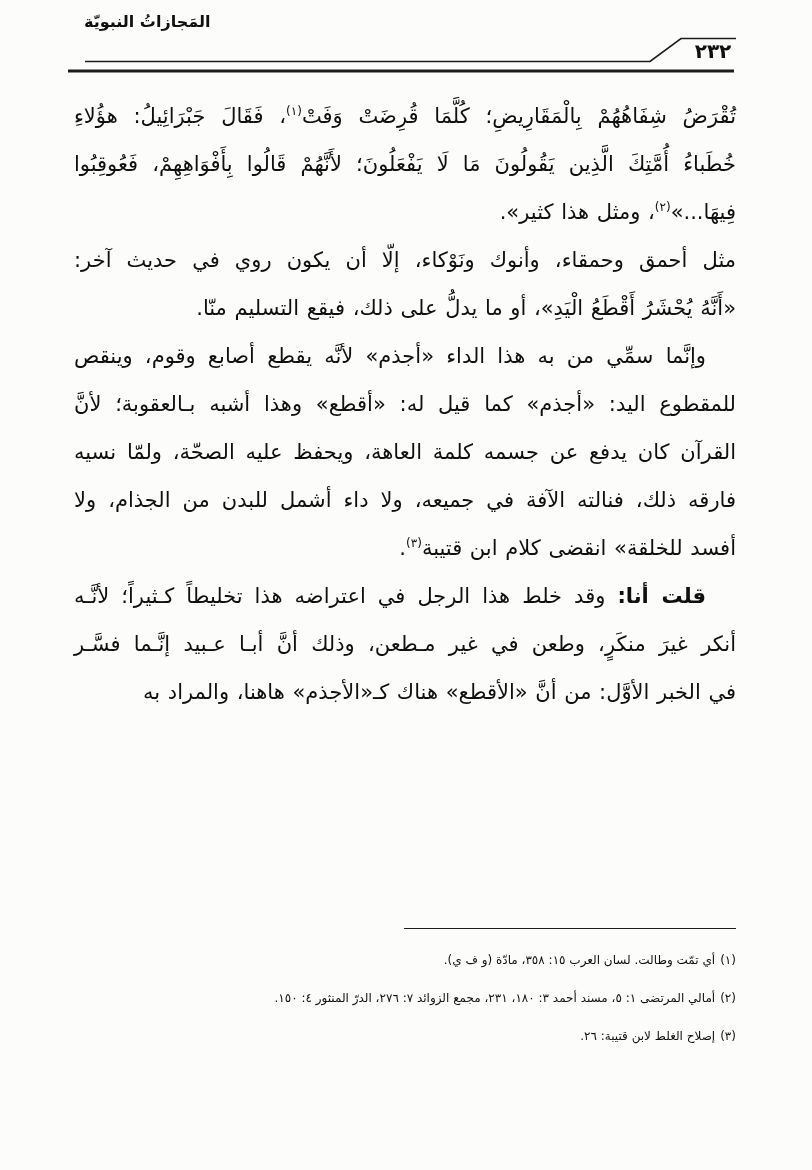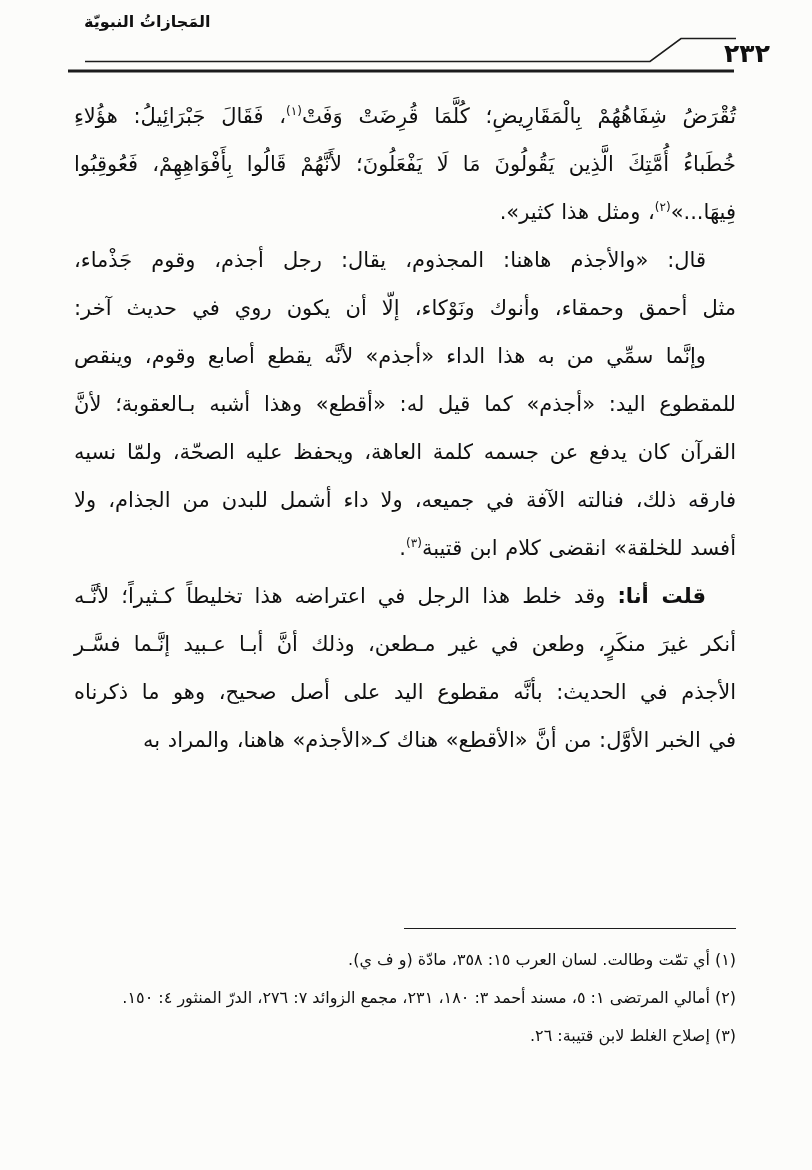--- a/index.html
+++ b/index.html
@@ -15,21 +15,21 @@
   }
   
   .hdr-svg{position:absolute;top:0;left:0;pointer-events:none;}
   .book-title{
     position:absolute;top:12px;left:84px;
     font-size:16px;font-weight:bold;
     direction:rtl;white-space:nowrap;
   }
   .page-number{
     position:absolute;top:39px;left:688px;width:50px;
-    font-size:25px;font-weight:bold;text-align:center;margin-left:34px;
+    font-size:20px;font-weight:bold;text-align:center;
   }
   
   .body-text{
     position:absolute;top:92px;right:76px;left:74px;
     font-size:21px;line-height:48px;
     direction:rtl;
   }
   .para{margin:0;}
   .line{
     text-align:justify;
@@ -48,21 +48,21 @@
   .footnotes{
     position:absolute;top:928px;right:76px;left:74px;
     direction:rtl;
   }
   .fn-sep{
     width:332px;height:0;
     border-top:1.5px solid #1c1c1c;
     margin-bottom:12px;
   }
   .fn-line{
-    font-size:16px;line-height:38px;
+    font-size:12px;line-height:38px;
     text-align:right;white-space:nowrap;
   }
   .fn-marker{margin-left:5px;}
 </style>
 </head>
 <body>
 
 <div class="page">
 
   <svg class="hdr-svg" width="812" height="82" viewBox="0 0 812 82">
@@ -76,36 +76,35 @@
 
   <div class="body-text">
 
     <div class="para">
       <div class="line"><span>تُقْرَضُ شِفَاهُهُمْ بِالْمَقَارِيضِ؛ كُلَّمَا قُرِضَتْ وَفَتْ</span><span class="fnref">(١)</span><span>، فَقَالَ جَبْرَائِيلُ: هؤُلاءِ</span></div>
       <div class="line"><span>خُطَباءُ أُمَّتِكَ الَّذِين يَقُولُونَ مَا لَا يَفْعَلُونَ؛ لأَنَّهُمْ قَالُوا بِأَفْوَاهِهِمْ، فَعُوقِبُوا</span></div>
       <div class="line last"><span>فِيهَا...»</span><span class="fnref">(٢)</span><span>، ومثل هذا كثير».</span></div>
     </div>
 
     <div class="para">
-      <div class="line indent"><span>قال: «والأجذم هاهنا: المجذوم، يقال: رجل أجذم، وقوم جَذْماء،</span></div>
       <div class="line"><span>مثل أحمق وحمقاء، وأنوك ونَوْكاء، إلّا أن يكون روي في حديث آخر:</span></div>
+      <div class="line last"><span>«أَنَّهُ يُحْشَرُ أَقْطَعُ الْيَدِ»، أو ما يدلُّ على ذلك، فيقع التسليم منّا.</span></div>
     </div>
 
     <div class="para">
       <div class="line indent"><span>وإنَّما سمِّي من به هذا الداء «أجذم» لأنَّه يقطع أصابع وقوم، وينقص</span></div>
       <div class="line"><span>للمقطوع اليد: «أجذم» كما قيل له: «أقطع» وهذا أشبه بـالعقوبة؛ لأنَّ</span></div>
       <div class="line"><span>القرآن كان يدفع عن جسمه كلمة العاهة، ويحفظ عليه الصحّة، ولمّا نسيه</span></div>
       <div class="line"><span>فارقه ذلك، فنالته الآفة في جميعه، ولا داء أشمل للبدن من الجذام، ولا</span></div>
       <div class="line last"><span>أفسد للخلقة» انقضى كلام ابن قتيبة</span><span class="fnref">(٣)</span><span>.</span></div>
     </div>
 
     <div class="para">
       <div class="line indent"><span class="seg-bold">قلت أنا:</span><span> وقد خلط هذا الرجل في اعتراضه هذا تخليطاً كـثيراً؛ لأنَّـه</span></div>
       <div class="line"><span>أنكر غيرَ منكَرٍ، وطعن في غير مـطعن، وذلك أنَّ أبـا عـبيد إنَّـما فسَّـر</span></div>
-      <div class="line"><span>الأجذم في الحديث: بأنَّه مقطوع اليد على أصل صحيح، وهو ما ذكرناه</span></div>
       <div class="line last"><span>في الخبر الأوَّل: من أنَّ «الأقطع» هناك كـ«الأجذم» هاهنا، والمراد به</span></div>
     </div>
 
   </div>
 
   <div class="footnotes">
     <div class="fn-sep"></div>
     <div class="fn-line"><span class="fn-marker">(١)</span><span>أي تمّت وطالت. لسان العرب ١٥: ٣٥٨، مادّة (و ف ي).</span></div>
     <div class="fn-line"><span class="fn-marker">(٢)</span><span>أمالي المرتضى ١: ٥، مسند أحمد ٣: ١٨٠، ٢٣١، مجمع الزوائد ٧: ٢٧٦، الدرّ المنثور ٤: ١٥٠.</span></div>
     <div class="fn-line"><span class="fn-marker">(٣)</span><span>إصلاح الغلط لابن قتيبة: ٢٦.</span></div>

